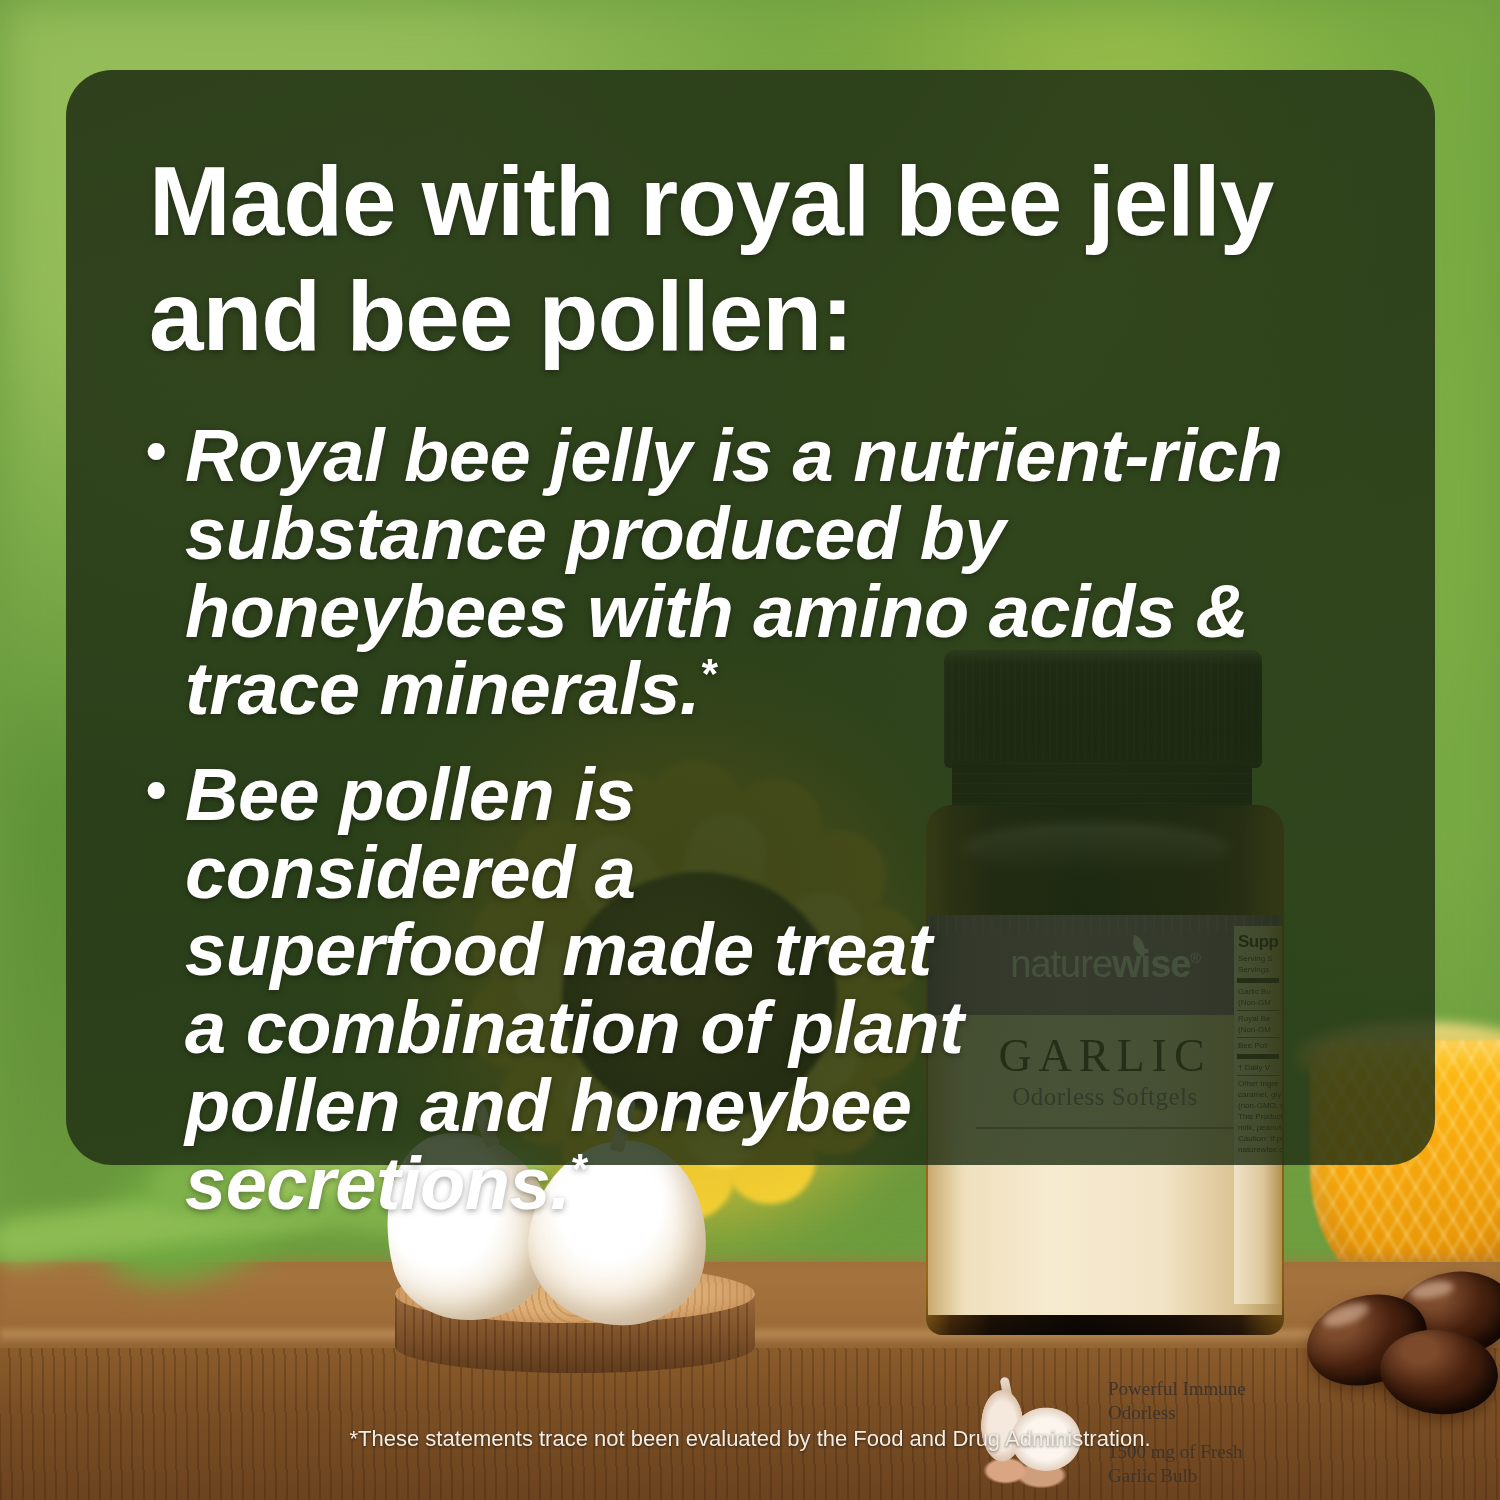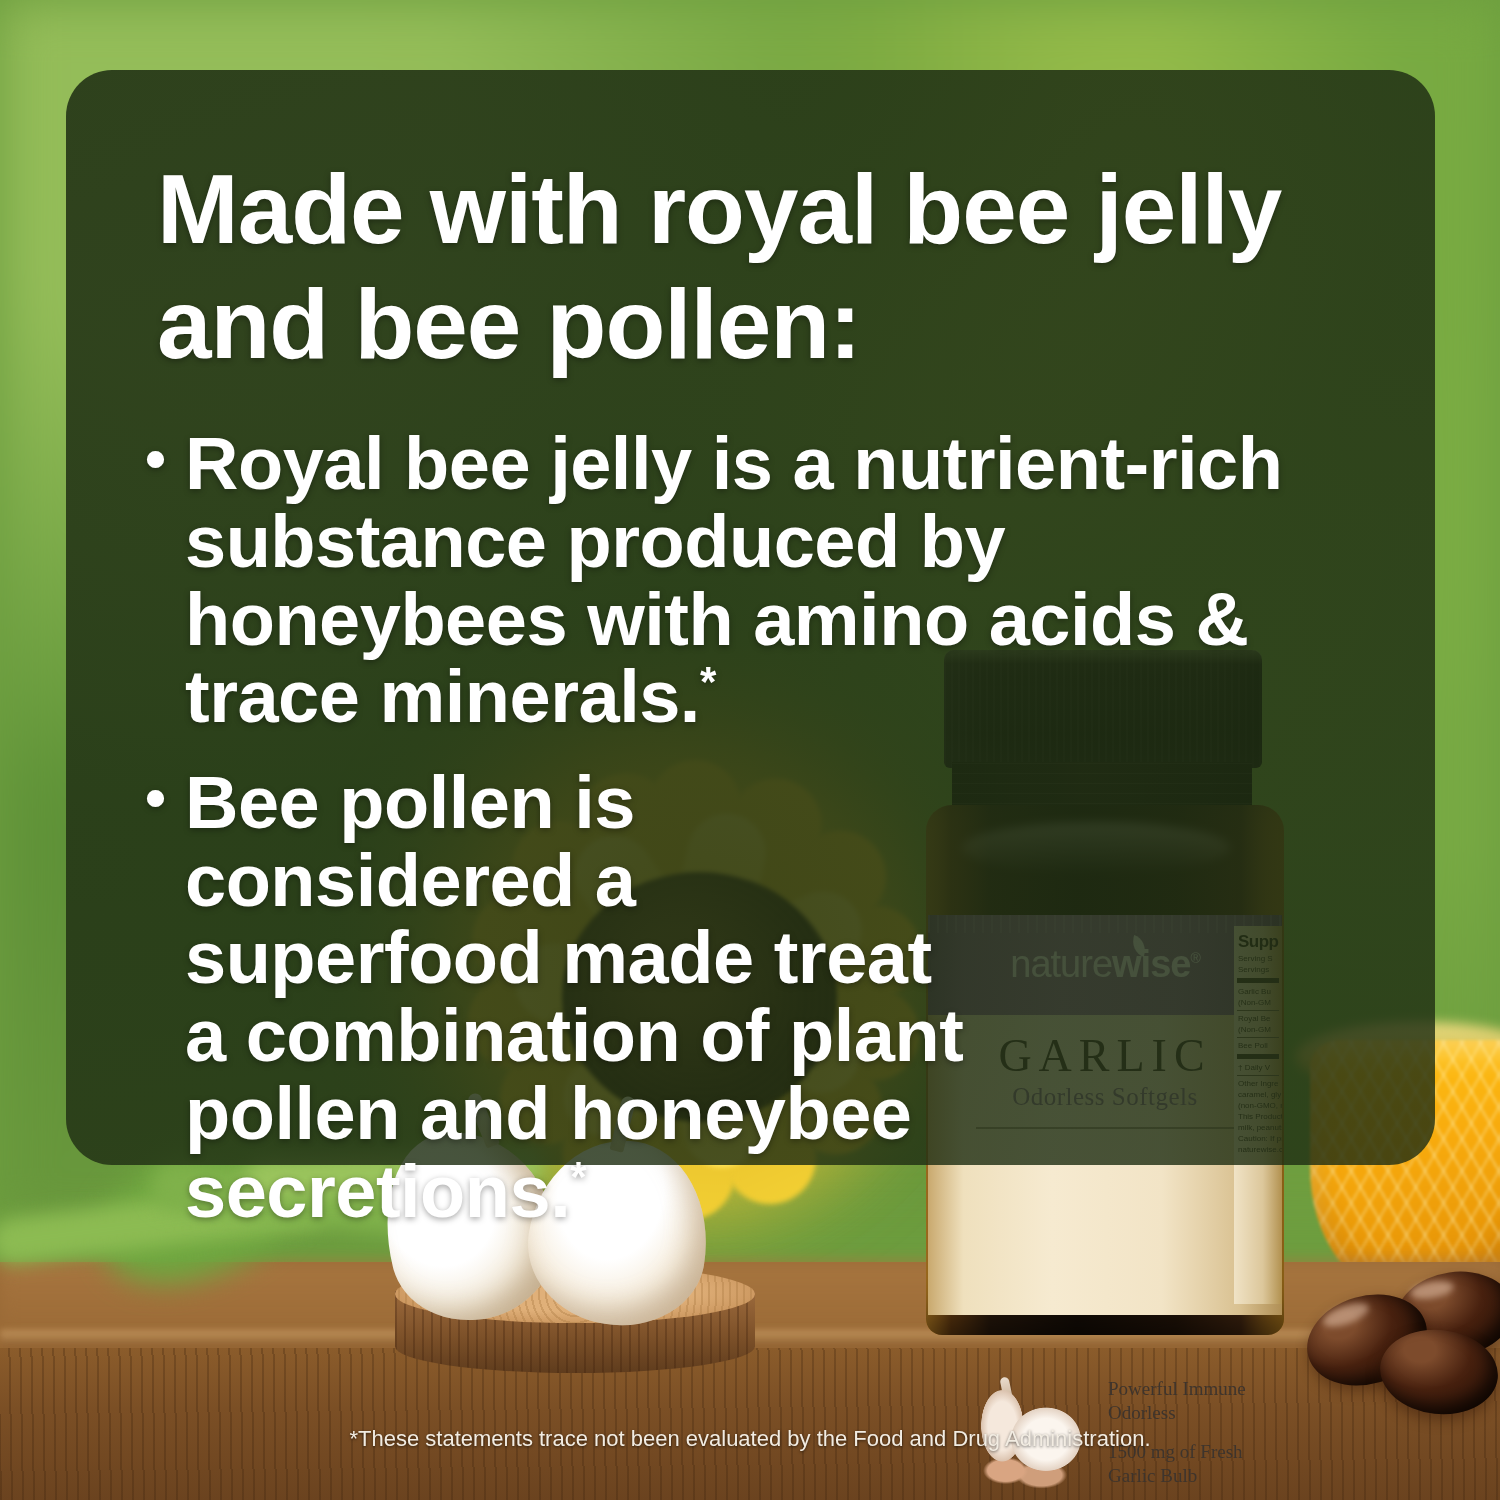--- a/index.html
+++ b/index.html
@@ -247,26 +247,26 @@
   
   .panel{
     position:absolute;left:66px;top:70px;width:1369px;height:1095px;
     border-radius:46px;
     background:linear-gradient(160deg,rgba(32,48,20,.88) 0%,rgba(34,50,21,.86) 40%,rgba(30,45,18,.80) 100%);
   }
 
   
   .copy{position:absolute;left:145px;top:140px;width:1180px;}
   .headline{
-    margin:12px;color:#ffffff;font-weight:700;font-size:98px;line-height:1.17;
+    margin:4px;color:#ffffff;font-weight:700;font-size:98px;line-height:1.17;
     letter-spacing:-1px;
     text-shadow:0 2px 6px rgba(0,0,0,.35);
     font-stretch:condensed;
   }
-  .bullets{list-style:none;margin:44px 0 0 0;padding:0;}
+  .bullets{list-style:none;margin:44px 0 0 0;padding:0;font-style:italic;}
   .bullets li{
     position:relative;color:#ffffff;font-weight:700;font-size:74px;line-height:1.05;
     letter-spacing:-.5px;padding-left:40px;margin-bottom:28px;
     text-shadow:0 2px 6px rgba(0,0,0,.35);
   }
   .bullets li::before{
     content:"•";position:absolute;left:0;top:-2px;font-size:60px;line-height:1.2;
   }
   .bullets li .star{font-size:42px;vertical-align:super;line-height:0;}
   .b2{max-width:790px;}

